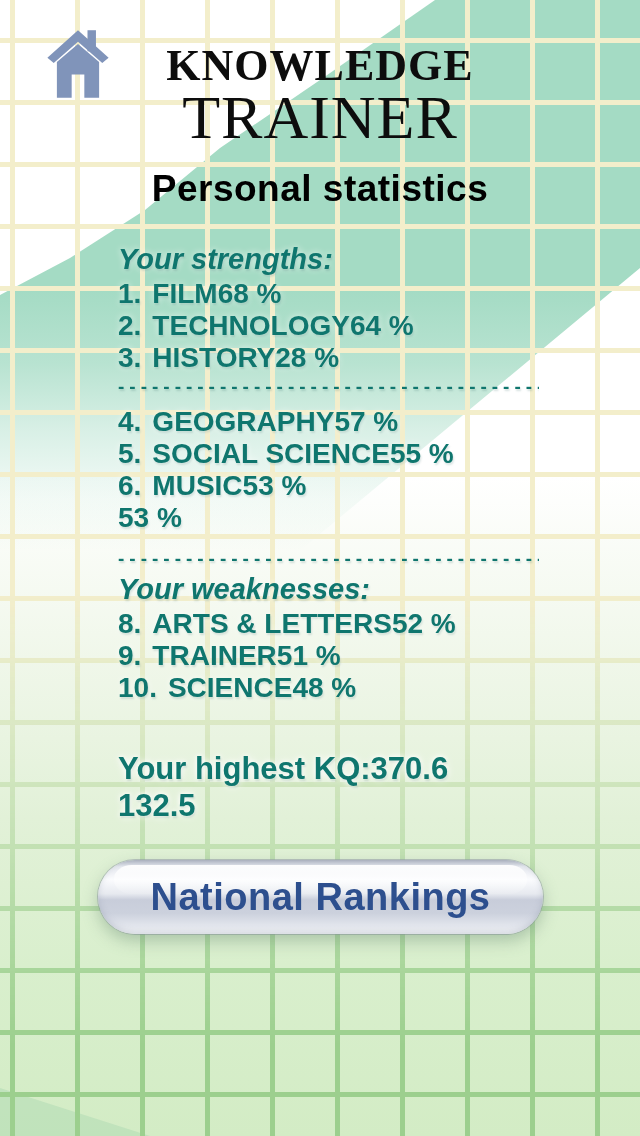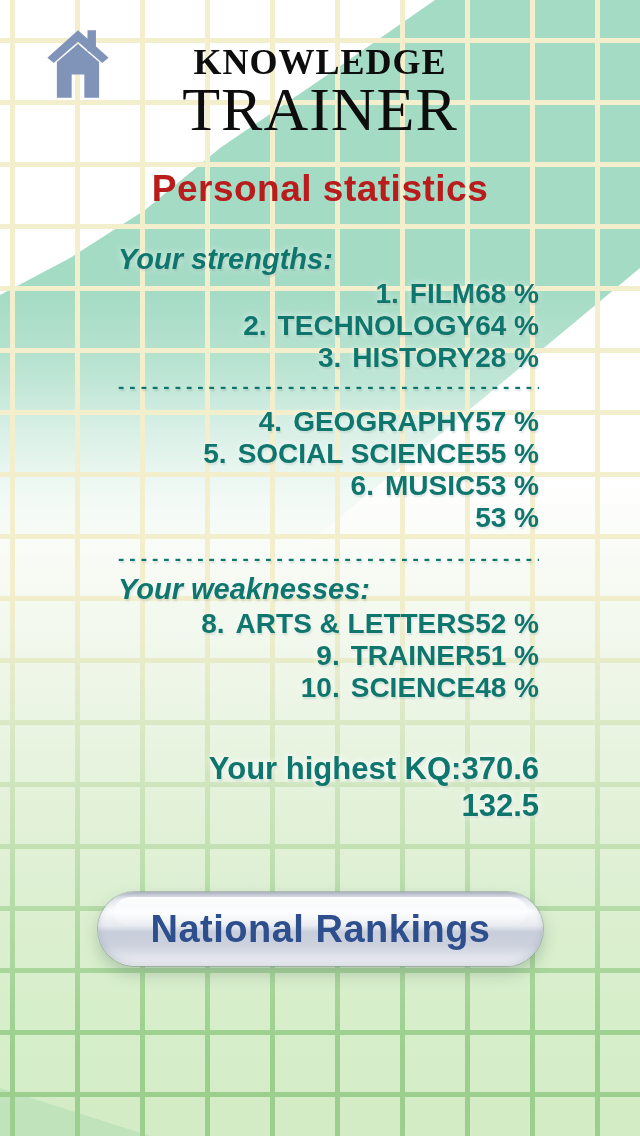--- a/index.html
+++ b/index.html
@@ -57,36 +57,36 @@
   .content{position:absolute;inset:0;}
   .home-btn{
     position:absolute;left:46px;top:26px;width:64px;height:76px;
     background:none;border:none;padding:0;cursor:pointer;
   }
   .home-btn svg{width:100%;height:100%;display:block;}
   .title{
     position:absolute;left:0;top:44px;width:100%;text-align:center;
     font-family:"Liberation Serif",serif;color:#0d0d0d;line-height:1;
   }
-  .title .line1{font-size:36px;font-weight:bold;letter-spacing:1px;display:block;}
+  .title .line1{font-size:44px;font-weight:bold;letter-spacing:1px;display:block;}
   .title .line2{font-size:62px;font-weight:normal;letter-spacing:1px;display:block;margin-top:-2px;}
   .subtitle{
     position:absolute;left:0;top:168px;width:100%;text-align:center;
-    font-size:37px;font-weight:bold;color:#b91c1c;letter-spacing:0.5px;
+    font-size:37px;font-weight:bold;color:#000000;letter-spacing:0.5px;
   }
   .stats{
     position:absolute;left:118px;right:101px;top:240px;
     color:#0f766e;
   }
   .sec-heading{
     font-size:29px;font-weight:bold;font-style:italic;line-height:38px;
     text-shadow:0 0 7px rgba(255,255,255,0.75),1px 2px 2px rgba(70,120,115,0.25);
   }
   .row{
-    display:flex;justify-content:flex-end;align-items:baseline;
+    display:flex;justify-content:flex-start;align-items:baseline;
     font-size:28px;font-weight:bold;line-height:32px;
     text-shadow:0 0 7px rgba(255,255,255,0.7),1px 2px 2px rgba(70,120,115,0.22);
   }
   .row .left{white-space:nowrap;}
   .row .rank{display:inline-block;margin-right:11px;}
   .row .value{white-space:nowrap;}
   .sep{
     font-size:19px;font-weight:bold;letter-spacing:5px;line-height:22px;
     white-space:nowrap;overflow:hidden;
     text-shadow:1px 2px 2px rgba(70,120,115,0.22);
@@ -102,21 +102,20 @@
   .nr-button{
     position:absolute;left:98px;top:860px;width:445px;height:74px;
     border:none;border-radius:38px;cursor:pointer;
     background:linear-gradient(180deg,#aeb4c1 0%,#e6e9ef 9%,#fbfcfe 26%,#e6e9ef 46%,#c8cdda 54%,#ccd1dd 72%,#e4e7ee 90%,#f5f6f9 100%);
     box-shadow:0 7px 16px rgba(110,145,120,0.45),
                0 0 0 1px rgba(148,155,170,0.55),
                inset 0 -2px 6px rgba(130,138,158,0.30);
     display:flex;align-items:center;justify-content:center;
     color:#2d4f8e;font-size:38px;font-weight:bold;letter-spacing:0.5px;
     font-family:"Liberation Sans",sans-serif;
-    margin-top:32px;
   }
   .nr-button::before{
     content:"";position:absolute;left:16px;right:16px;top:5px;height:29px;
     border-radius:18px/14px;
     background:linear-gradient(180deg,rgba(255,255,255,0.95),rgba(255,255,255,0.08));
     pointer-events:none;
   }
   .nr-label{position:relative;}
 </style>
 </head>

